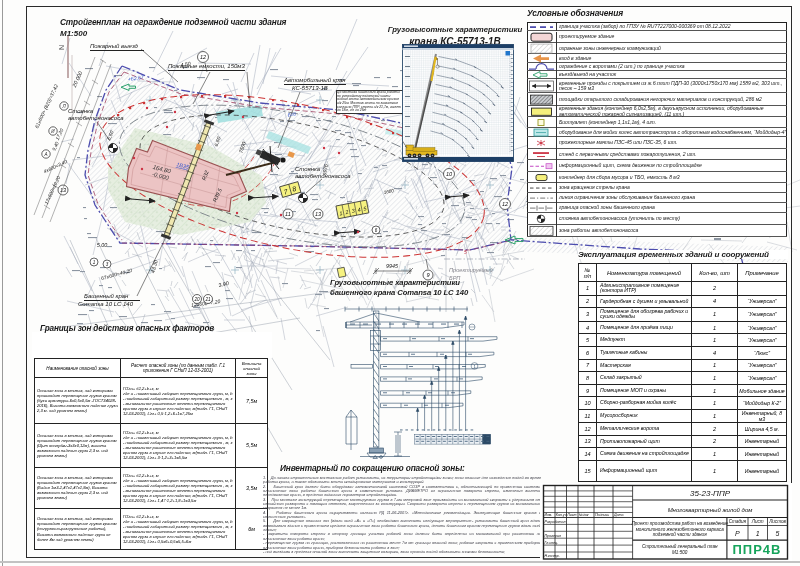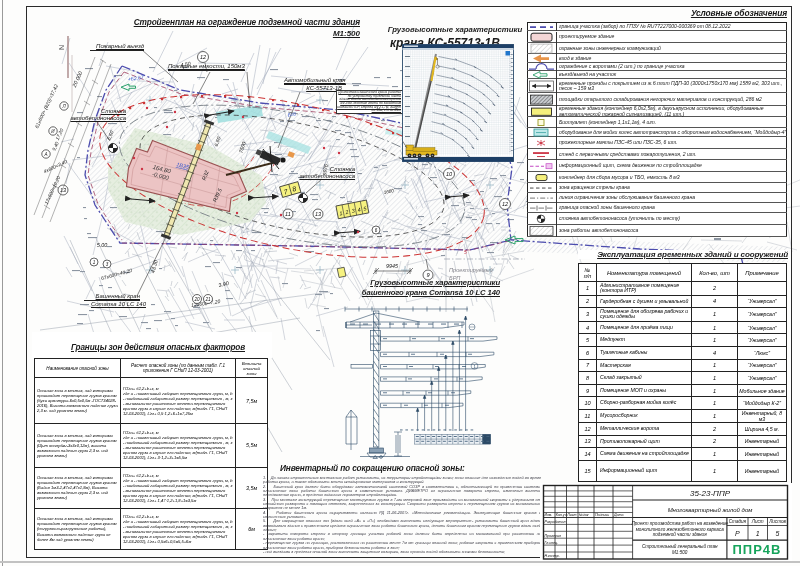--- a/index.html
+++ b/index.html
@@ -1,19 +1,19 @@
 <!DOCTYPE html>
 <html><head><meta charset="utf-8">
 <style>
 html,body{margin:0;padding:0;}
 body{width:800px;height:566px;background:#fdfdfc;position:relative;overflow:hidden;
  font-family:"Liberation Sans",sans-serif;}
 .abs{position:absolute;}
 .it{font-style:italic;}
-.ctr{text-align:right;text-decoration:underline;}
+.ctr{text-align:left;}
 .tt{color:#1a1a1a;}
 svg text{font-family:"Liberation Sans",sans-serif;}
 </style></head><body>
 <svg class="abs" style="left:0;top:0" width="800" height="566" viewBox="0 0 800 566">
     <defs>
       <pattern id="hl" width="3.6" height="3.6" patternTransform="rotate(45)" patternUnits="userSpaceOnUse">
         <line x1="0" y1="0" x2="0" y2="3.6" stroke="#a6acba" stroke-width="0.5"></line>
       </pattern>
       <pattern id="hl2" width="4" height="4" patternTransform="rotate(45)" patternUnits="userSpaceOnUse">
         <line x1="0" y1="0" x2="0" y2="4" stroke="#9aa2b2" stroke-width="0.5"></line>
@@ -1149,21 +1149,21 @@
 <div class="abs it tt ctr" style="left:292px;top:85px;width:50px;font-size:6.0px;line-height:7.0px;">КС-55713-1В</div>
 <div class="abs it tt ctr" style="left:68px;top:108px;width:58px;font-size:6.0px;line-height:7.0px;">Стоянка<br>автобетононасоса</div>
 <div class="abs it tt ctr" style="left:295px;top:166px;width:60px;font-size:6.0px;line-height:7.0px;">Стоянка<br>автобетононасоса</div>
 <div class="abs it tt ctr" style="left:84px;top:293px;width:56px;font-size:6.0px;line-height:7.0px;border-bottom:0.7px solid #222;">Башенный кран</div>
 <div class="abs it tt ctr" style="left:78px;top:301px;width:68px;font-size:6.0px;line-height:7.0px;">Comansa 10 LC 140</div>
 <div class="abs it" style="left:449px;top:267px;font-size:5.6px;color:#85858d;">Проектируемый</div>
 <div class="abs it" style="left:449px;top:274.5px;font-size:5.6px;color:#85858d;">БРП</div>
 <div class="abs" style="left:336px;top:90px;width:66px;height:22px;border:0.8px solid #333;background:#fff;"></div>
 <div class="abs it ctr" style="left:337px;top:91px;width:64px;font-size:3.4px;line-height:3.65px;color:#222;">До монтажа башенного крана работы по устройству подземной части здания вести автомобильным краном а/к 25м. Монтаж вести по захваткам согласно ППР, стрела а/к 21,7м, вылет до 18м, г/п до 25т</div>
 <div class="abs it tt" style="left:455px;top:25px;font-size:7.8px;font-weight:bold;transform:translateX(-50%);white-space:nowrap;">Грузовысотные характеристики</div>
-<div class="abs it tt" style="left:445px;top:36px;font-size:12px;font-weight:bold;transform:translateX(-50%);white-space:nowrap;">крана КС-55713-1В</div>
+<div class="abs it tt" style="left:455px;top:36px;font-size:10px;font-weight:bold;transform:translateX(-50%);white-space:nowrap;">крана КС-55713-1В</div>
 <svg class="abs" style="left:402px;top:44px" width="112" height="118" viewBox="0 0 112 118">
     <rect x="0.5" y="0.5" width="111" height="117" fill="#fff" stroke="#2a4a6a" stroke-width="0.9"></rect>
     <line x1="4.0" y1="6.2" x2="4.0" y2="111.5" stroke="#ccd6dd" stroke-width="0.3"></line>
     <line x1="6.2" y1="6.2" x2="6.2" y2="111.5" stroke="#ccd6dd" stroke-width="0.3"></line>
     <line x1="8.4" y1="6.2" x2="8.4" y2="111.5" stroke="#ccd6dd" stroke-width="0.3"></line>
     <line x1="10.6" y1="6.2" x2="10.6" y2="111.5" stroke="#ccd6dd" stroke-width="0.3"></line>
     <line x1="12.8" y1="6.2" x2="12.8" y2="111.5" stroke="#ccd6dd" stroke-width="0.3"></line>
     <line x1="15.0" y1="6.2" x2="15.0" y2="111.5" stroke="#ccd6dd" stroke-width="0.3"></line>
     <line x1="17.2" y1="6.2" x2="17.2" y2="111.5" stroke="#ccd6dd" stroke-width="0.3"></line>
     <line x1="19.4" y1="6.2" x2="19.4" y2="111.5" stroke="#ccd6dd" stroke-width="0.3"></line>
@@ -1614,21 +1614,21 @@
         <tr style="height:21px;">
           <td style="border:1px solid #222;font-size:5.6px;text-align:center;font-style:italic;padding:0;">15</td>
           <td style="border:1px solid #222;font-size:5.2px;font-style:italic;padding:0 0 0 3px;line-height:5.6px;vertical-align:middle;">Информационный щит</td>
           <td style="border:1px solid #222;font-size:5.6px;text-align:center;font-style:italic;padding:0;">1</td>
           <td style="border:1px solid #222;font-size:5.2px;text-align:center;font-style:italic;padding:0;">Инвентарный</td>
         </tr>
       </tbody>
     </table>
   </div>
 <div class="abs ctr" style="left:32px;top:332px;width:240px;height:26px;background:#fff;"></div>
-<div class="abs it tt ctr" style="left:40px;top:343px;width:205px;font-size:8.2px;font-weight:bold;letter-spacing:-0.15px;">Границы зон действия опасных факторов</div>
+<div class="abs it tt ctr" style="left:40px;top:324px;width:205px;font-size:8.2px;font-weight:bold;letter-spacing:-0.15px;">Границы зон действия опасных факторов</div>
 <div class="abs" style="left:34px;top:358px;width:234px;background:#fff;">
     <table style="border-collapse:collapse;width:234px;table-layout:fixed;">
       <colgroup>
         <col style="width:86px">
         <col style="width:115px">
         <col>
       </colgroup>
       <tbody>
         <tr style="height:19px;">
           <td style="border:1px solid #222;font-size:4.6px;text-align:center;font-style:italic;padding:0;">Наименование опасной зоны</td>

